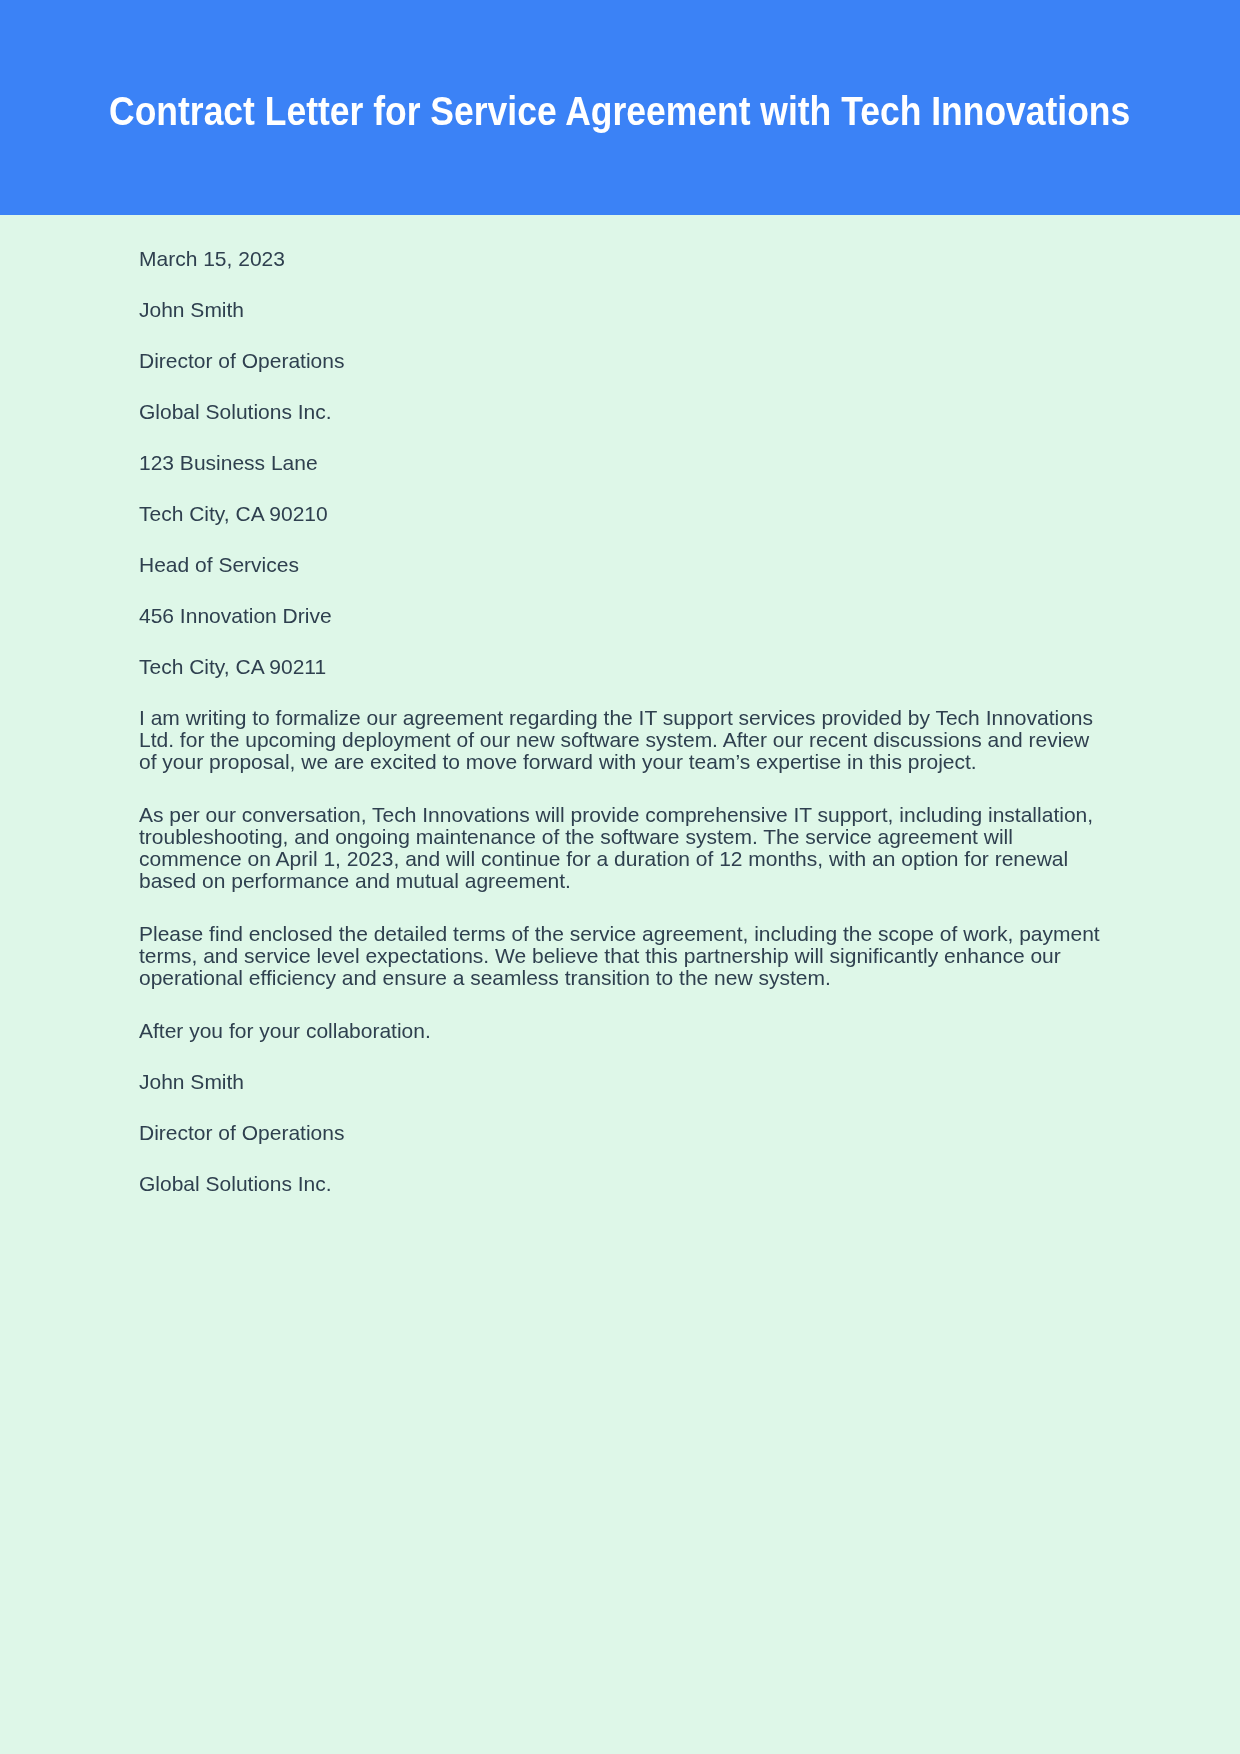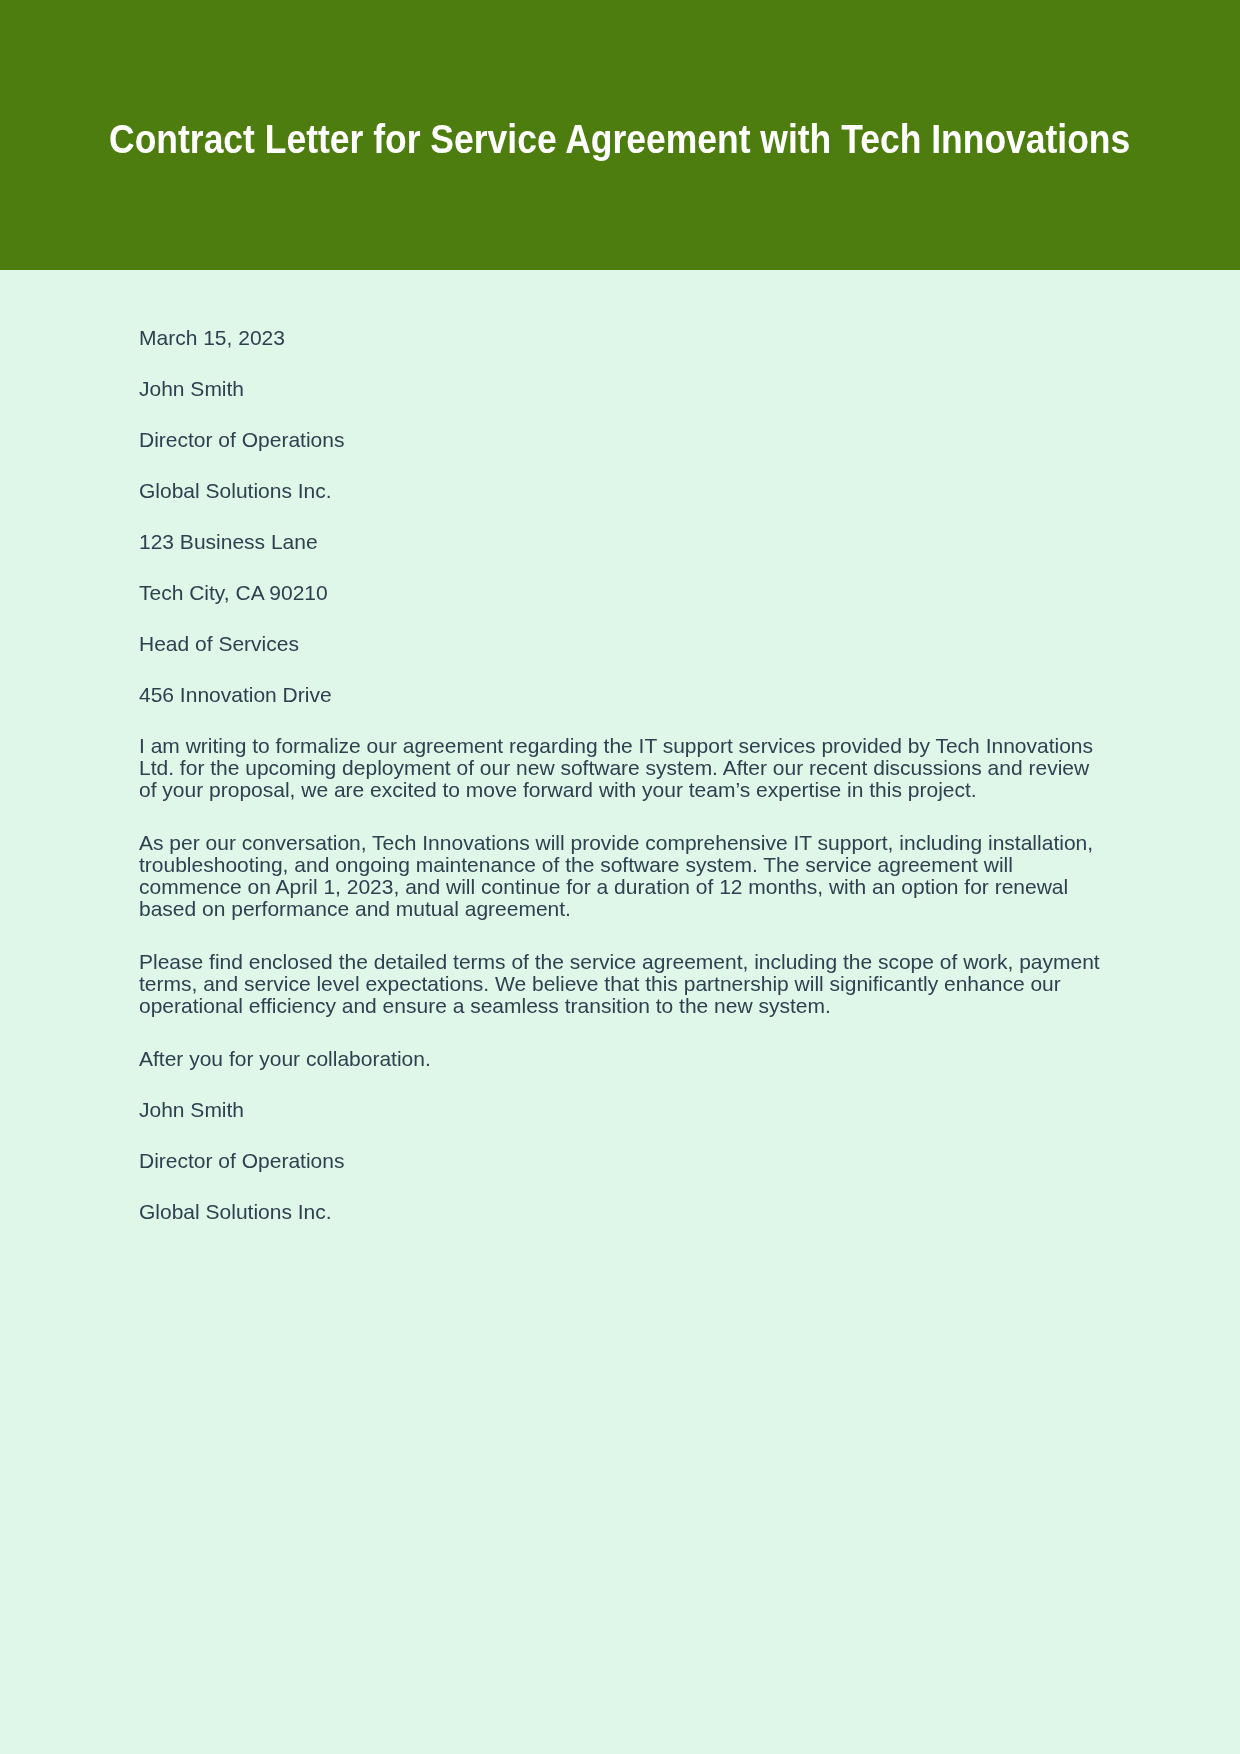--- a/index.html
+++ b/index.html
@@ -5,37 +5,37 @@
   html, body { margin: 0; padding: 0; }
   body {
     width: 1240px;
     height: 1754px;
     background: #def7e8;
     color: #2f404f;
     font-family: "Liberation Sans", sans-serif;
     overflow: hidden;
   }
   .header-band {
-    height: 270px;
-    background: #4d7c0f;
+    height: 215px;
+    background: #3b82f6;
     display: flex;
     align-items: center;
     justify-content: center;
   }
   .contract-title {
     font-size: 40px;
     font-weight: bold;
     color: #ffffff;
     white-space: nowrap;
     display: inline-block;
     transform: scaleX(0.887) translateY(4px);
     transform-origin: center;
   }
   .letter-body {
-    padding: 57px 0 0 139px;
+    padding: 33px 0 0 139px;
     width: 962px;
   }
   .letter-body p {
     margin: 0 0 29px 0;
     font-size: 21px;
     line-height: 22px;
   }
   .letter-body p.para {
     margin-bottom: 31px;
   }
@@ -51,20 +51,21 @@
   <p>March 15, 2023</p>
 
   <p>John Smith</p>
   <p>Director of Operations</p>
   <p>Global Solutions Inc.</p>
   <p>123 Business Lane</p>
   <p>Tech City, CA 90210</p>
 
   <p>Head of Services</p>
   <p>456 Innovation Drive</p>
+  <p>Tech City, CA 90211</p>
 
 
   <p class="para">I am writing to formalize our agreement regarding the IT support services provided by Tech Innovations Ltd. for the upcoming deployment of our new software system. After our recent discussions and review of your proposal, we are excited to move forward with your team’s expertise in this project.</p>
   <p class="para">As per our conversation, Tech Innovations will provide comprehensive IT support, including installation, troubleshooting, and ongoing maintenance of the software system. The service agreement will commence on April 1, 2023, and will continue for a duration of 12 months, with an option for renewal based on performance and mutual agreement.</p>
   <p class="para">Please find enclosed the detailed terms of the service agreement, including the scope of work, payment terms, and service level expectations. We believe that this partnership will significantly enhance our operational efficiency and ensure a seamless transition to the new system.</p>
 
   <p>After you for your collaboration.</p>
 
   <p>John Smith</p>
   <p>Director of Operations</p>

